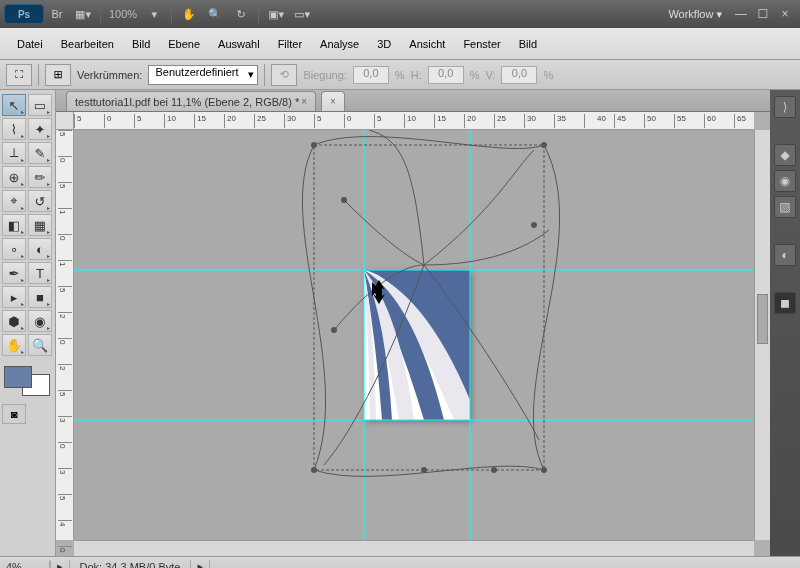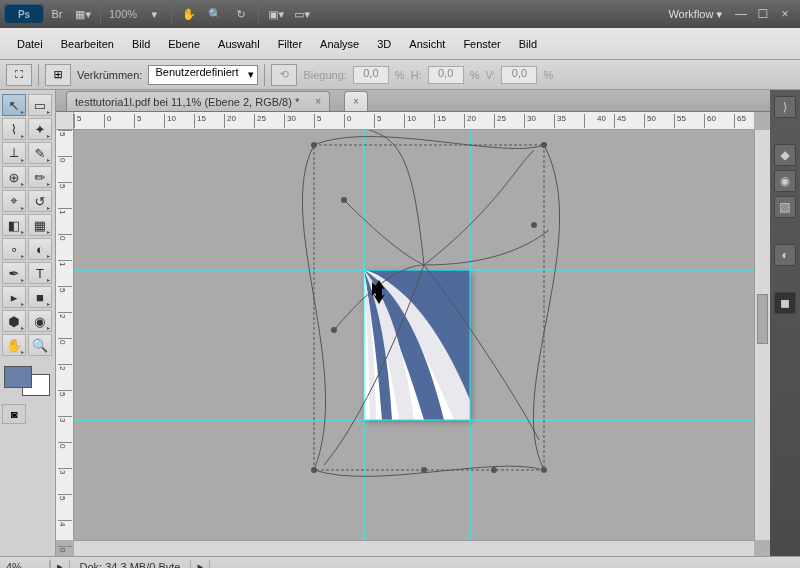--- a/index.html
+++ b/index.html
@@ -35,21 +35,21 @@
 .tool.active { background: linear-gradient(#bcd, #9bc); border-color: #68a; }
 .tool .mark { position: absolute; right: 1px; bottom: 0; font-size: 6px; color: #555; }
 .swatches { width: 50px; height: 34px; margin-top: 6px; position: relative; }
 .swatch-fg { position: absolute; left: 2px; top: 2px; width: 28px; height: 22px; background: #6a7fa8; border: 1px solid #555; }
 .swatch-bg { position: absolute; right: 2px; bottom: 2px; width: 28px; height: 22px; background: #fff; border: 1px solid #555; }
 .qmask { width: 24px; height: 20px; border: 1px solid #aaa; margin-top: 4px; display:flex; align-items:center; justify-content:center; }
 
 
 .doc-wrap { flex: 1; display: flex; flex-direction: column; background: #b0b0b0; }
 .tabs { height: 22px; background: linear-gradient(#b8b8b8, #a8a8a8); display: flex; align-items: flex-end; padding-left: 10px; border-bottom: 1px solid #777; }
-.tab { height: 20px; padding: 0 8px; background: linear-gradient(#d0d0d0, #c0c0c0); border: 1px solid #888; border-bottom: none; border-radius: 4px 4px 0 0; display: flex; align-items: center; gap: 16px; margin-right: 14px; color: #333; font-size: 10px; }
+.tab { height: 20px; padding: 0 8px; background: linear-gradient(#d0d0d0, #c0c0c0); border: 1px solid #888; border-bottom: none; border-radius: 4px 4px 0 0; display: flex; align-items: center; gap: 2px; margin-right: 5px; color: #333; font-size: 10px; }
 .tab.active { background: linear-gradient(#e8e8e8, #d8d8d8); }
 .tab-close { font-size: 10px; color: #666; }
 
 .canvas-zone { flex: 1; display: flex; position: relative; }
 .ruler-corner { width: 18px; height: 18px; background: #ddd; border-right: 1px solid #999; border-bottom: 1px solid #999; position: absolute; left: 0; top: 0; }
 .ruler-h { position: absolute; left: 18px; top: 0; right: 16px; height: 18px; background: #eee; border-bottom: 1px solid #999; }
 .ruler-v { position: absolute; left: 0; top: 18px; width: 18px; bottom: 16px; background: #eee; border-right: 1px solid #999; }
 .ruler-h .tick, .ruler-v .tick { position: absolute; font-size: 8px; color: #444; }
 .ruler-h .tick { top: 2px; border-left: 1px solid #888; height: 14px; padding-left: 2px; }
 .ruler-v .tick { left: 2px; border-top: 1px solid #888; width: 14px; padding-top: 1px; writing-mode: vertical-lr; text-orientation: mixed; font-size:8px; }

